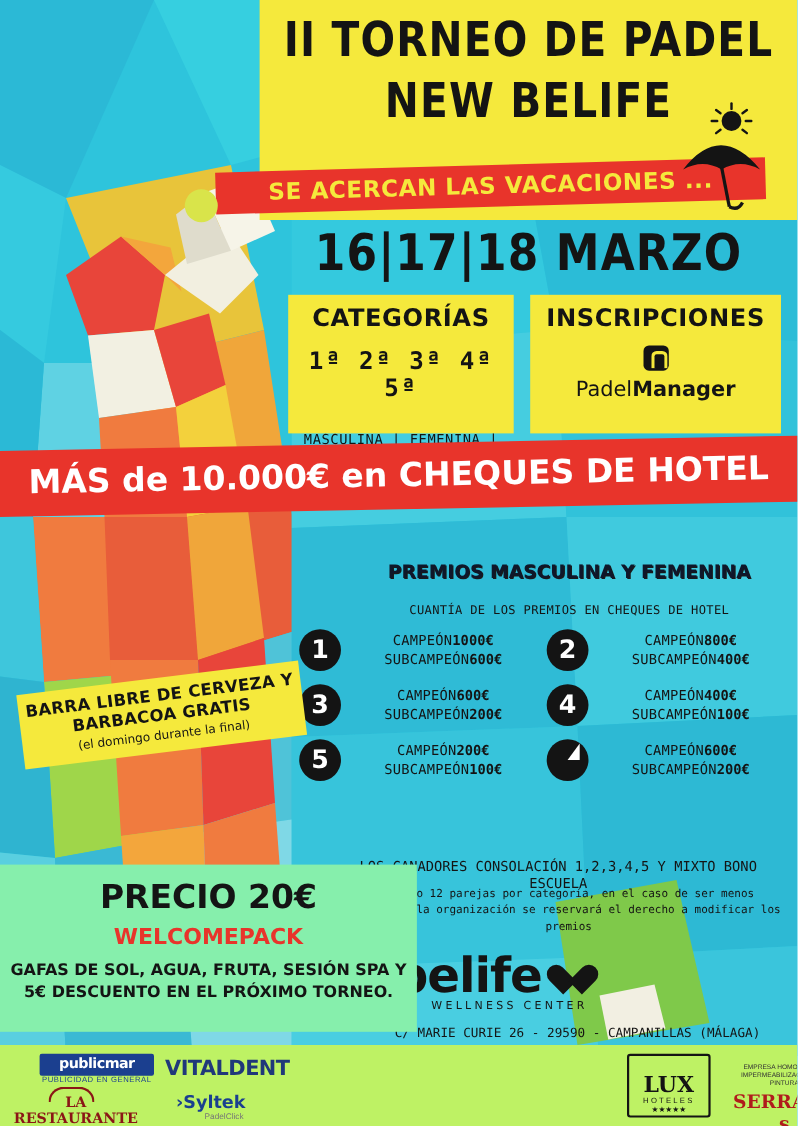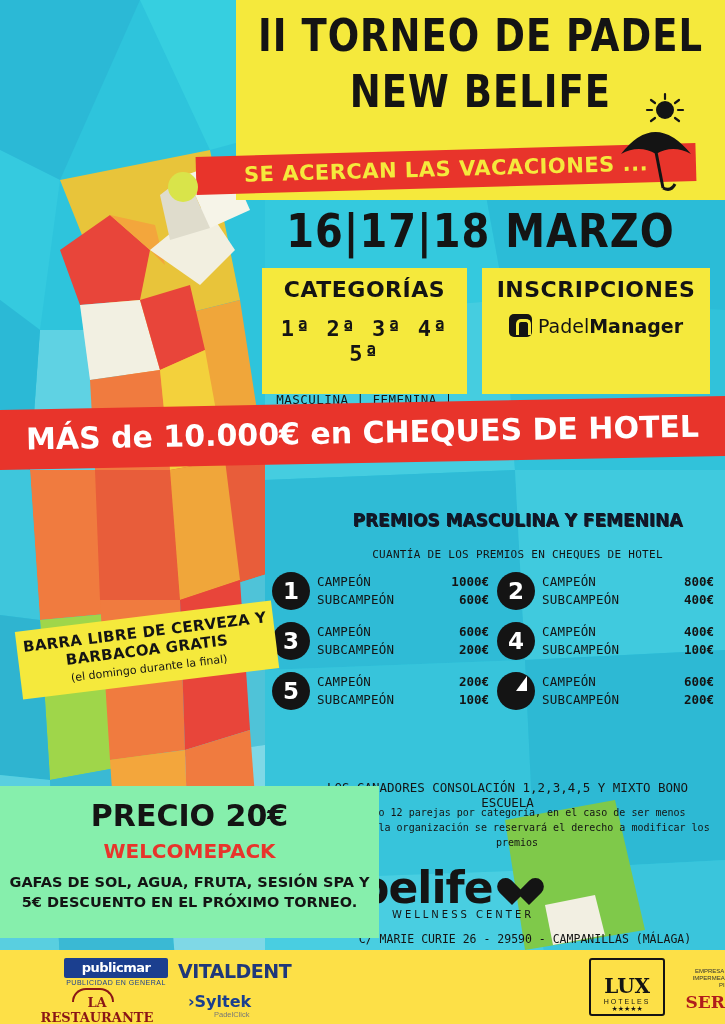--- a/index.html
+++ b/index.html
@@ -83,21 +83,21 @@
     text-align: center; font-family: "DejaVu Sans Mono", monospace;
     font-size: 12.5px; color: #141414; margin-top: 26px; letter-spacing: 0.5px;
   }
   .ins-phone {
     text-align: center; font-family: "DejaVu Sans Mono", monospace;
     font-weight: bold; font-size: 25px; color: #141414; margin-top: 14px;
     letter-spacing: 2px;
   }
   .pm-row {
     display: flex; align-items: center; justify-content: center;
-    margin-top: 12px; gap: 6px;
+    margin-top: 12px; gap: 6px; flex-direction: column;
   }
   .pm-logo {
     width: 23px; height: 23px; background: #141414; border-radius: 5px;
     position: relative;
   }
   .pm-logo::after {
     content: ""; position: absolute; left: 7px; top: 5px;
     width: 9px; height: 13px; border: 3px solid #f5e93c;
     border-radius: 5px 5px 0 0; border-bottom: none;
   }
@@ -152,21 +152,21 @@
   .circle.pie {
     background: #141414; position: relative; color: transparent;
   }
   .circle.pie::after {
     content: ""; position: absolute; left: 19px; top: 4px;
     width: 0; height: 0;
     border-left: 11px solid transparent;
     border-bottom: 15px solid #ffffff;
   }
   .prize-lines { font-family: "DejaVu Sans Mono", monospace; font-size: 12.5px; color: #141414; width: 172px; }
-  .prize-lines div { display: flex; justify-content: space-between; line-height: 1.45; }
+  .prize-lines div { display: flex; justify-content: center; line-height: 1.45; }
   .prize-lines .lbl { letter-spacing: 0.2px; }
   .prize-lines .amt { font-weight: bold; }
 
   .cons {
     position: absolute; left: 300px; top: 780px; width: 415px;
     text-align: center; z-index: 6;
     font-family: "DejaVu Sans Mono", monospace; font-size: 12.5px; color: #141414;
   }
   .fineprint {
     position: absolute; left: 322px; top: 805px; width: 390px; z-index: 6;
@@ -235,22 +235,22 @@
   }
   .address {
     position: absolute; left: 330px; top: 932px; width: 390px; text-align: center;
     z-index: 6; font-family: "DejaVu Sans Mono", monospace; font-size: 11.5px;
     color: #141414;
   }
 
   
   .sponsors {
     position: absolute; left: 0; bottom: 0; width: 725px; height: 74px;
-    background: #fde047; z-index: 9;
-    display: flex; align-items: center; padding-left: 28px;
+    background: #bef264; z-index: 9;
+    display: flex; align-items: center;
   }
   .sp-col { position: relative; height: 74px; }
 
   .sp-publicmar {
     position: absolute; left: 36px; top: 8px; width: 104px; height: 20px;
     background: #1b3f8f; border-radius: 2px; color: #fff;
     font-family: "DejaVu Sans", sans-serif; font-weight: 900; font-size: 13px;
     text-align: center; line-height: 20px; letter-spacing: -0.5px;
   }
   .sp-publicmar-sub {

